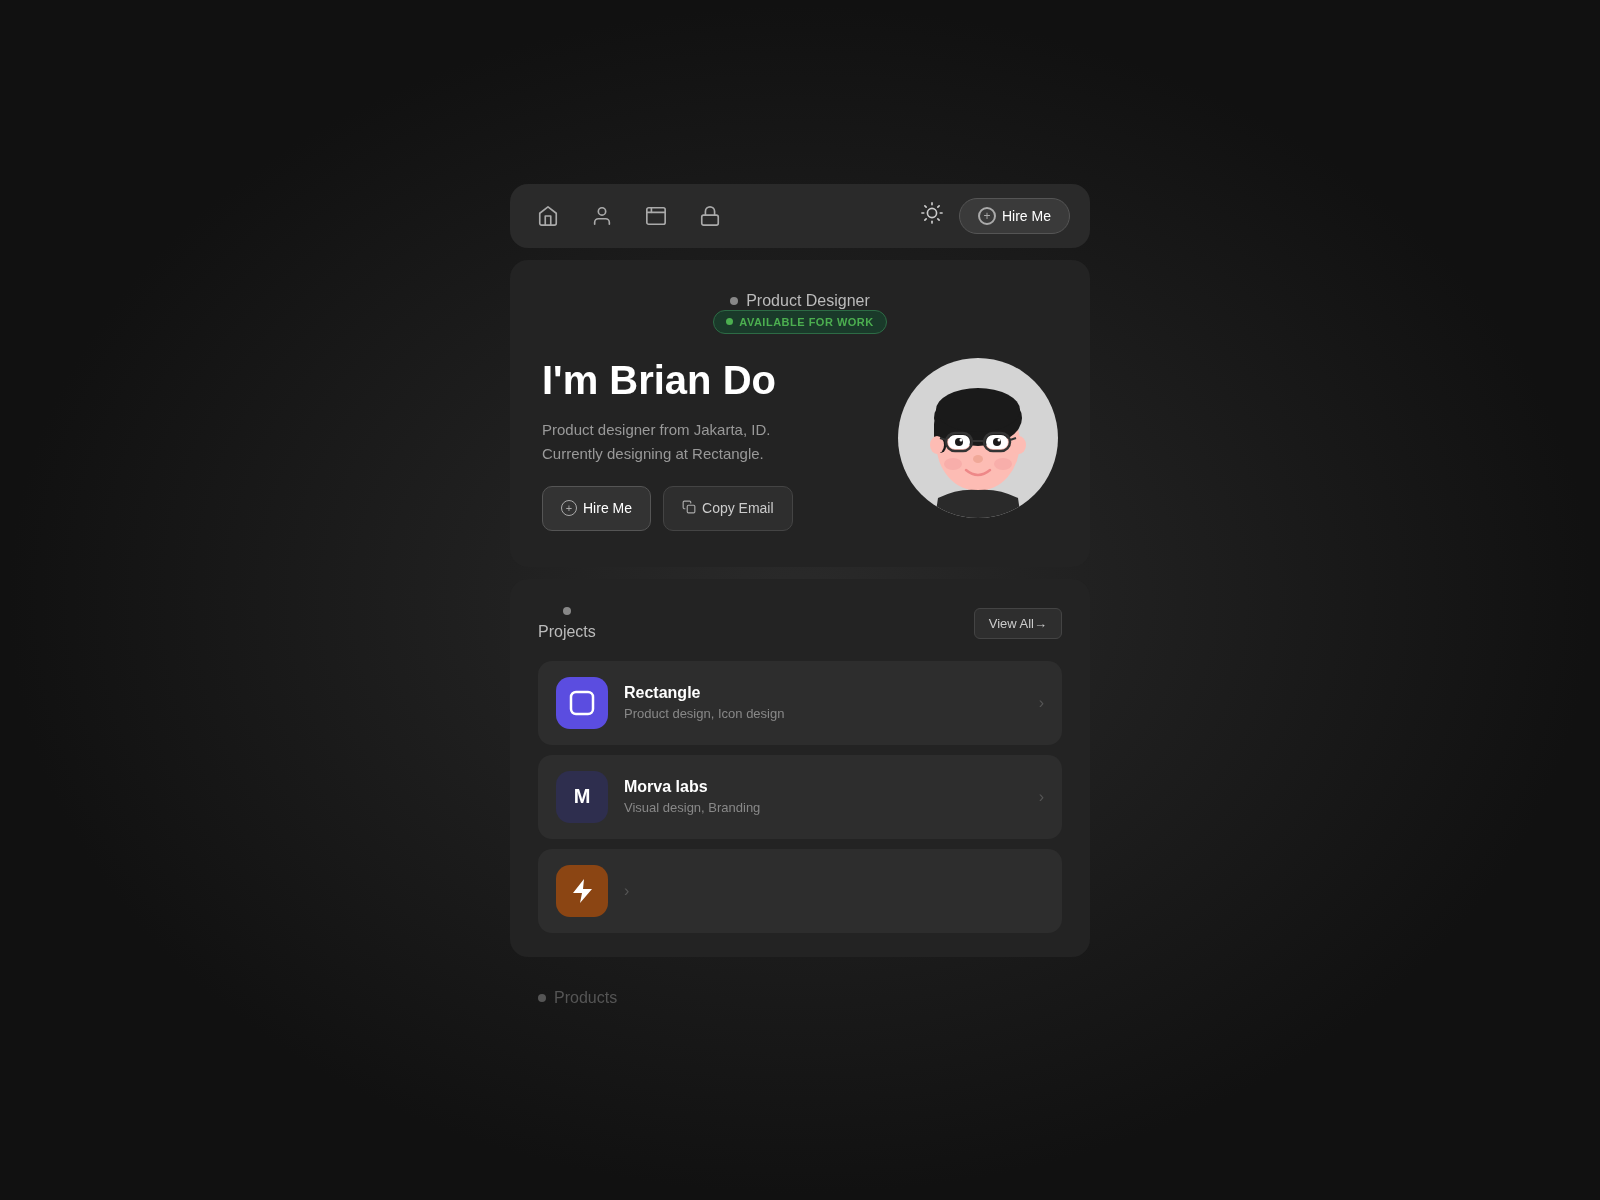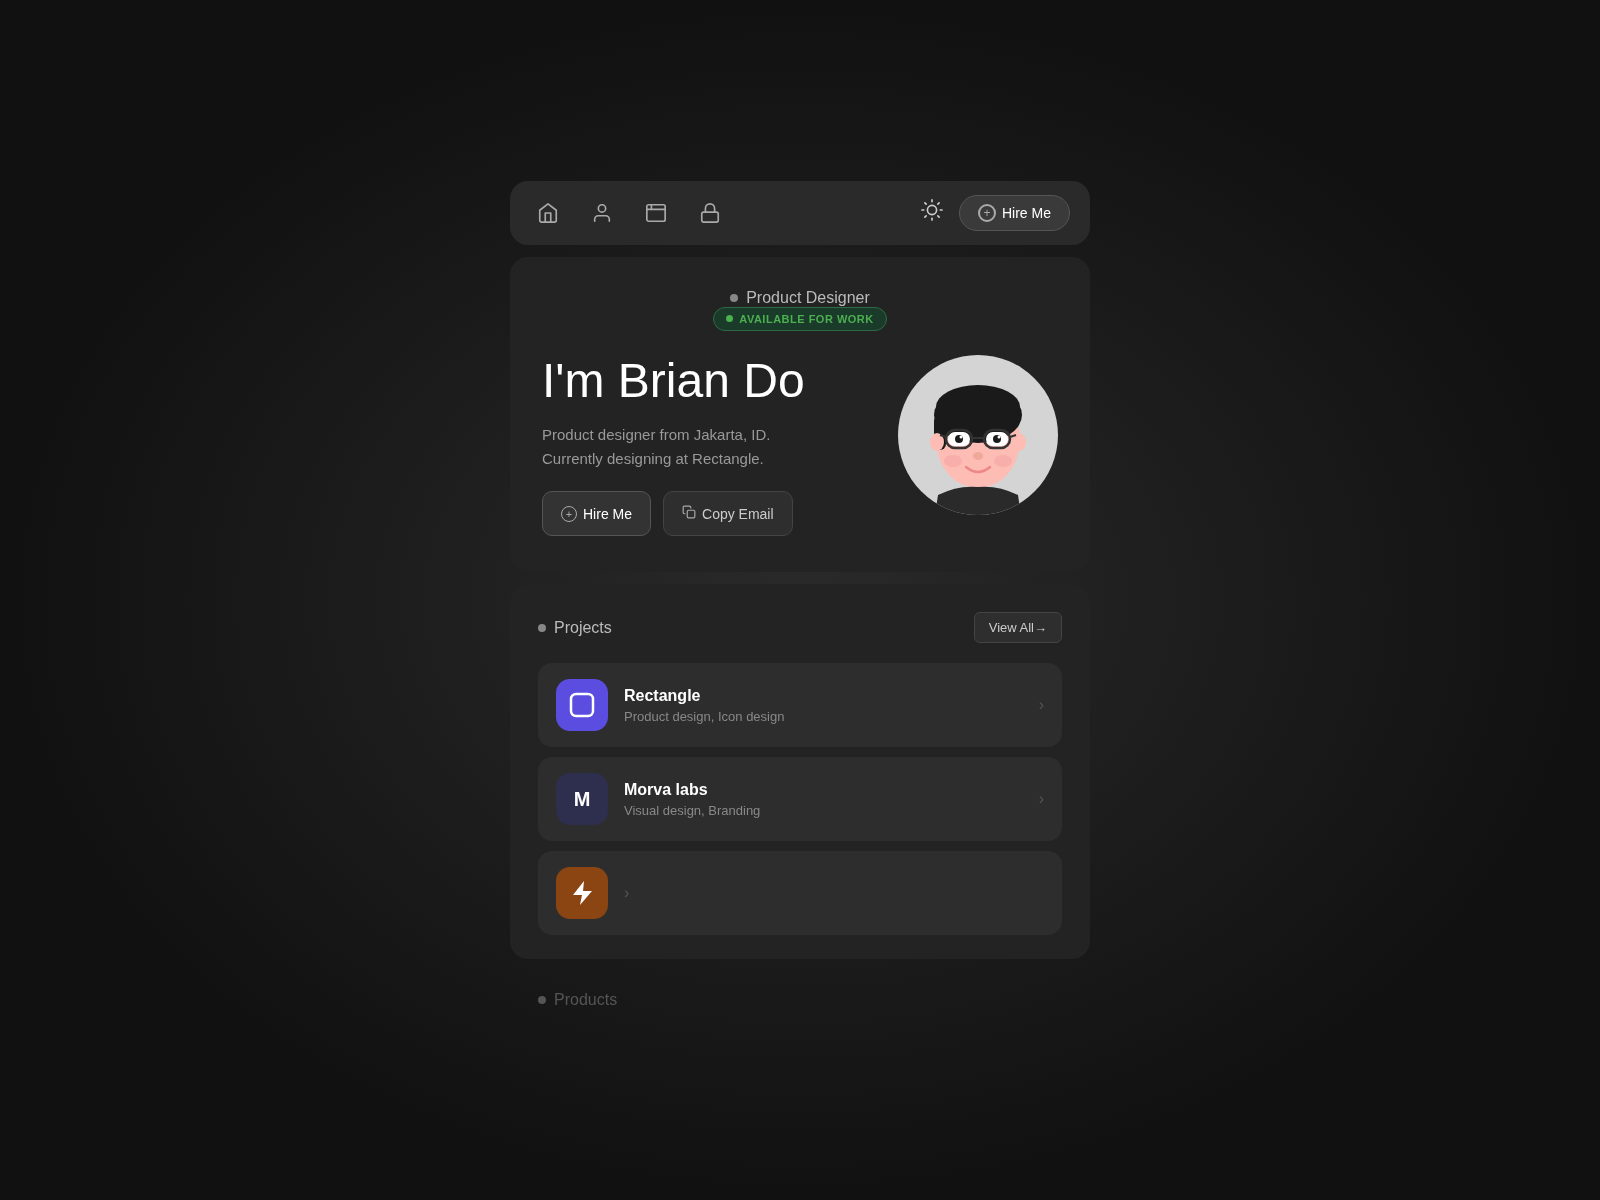--- a/index.html
+++ b/index.html
@@ -149,22 +149,22 @@
       align-items: flex-start;
       justify-content: space-between;
       gap: 20px;
     }
 
     .hero-text {
       flex: 1;
     }
 
     .hero-name {
-      font-size: 48px;
-      font-weight: 400;
+      font-size: 40px;
+      font-weight: 700;
       color: #ffffff;
       line-height: 1.1;
       margin-bottom: 16px;
     }
 
     .hero-desc {
       color: #999;
       font-size: 15px;
       line-height: 1.6;
       margin-bottom: 20px;
@@ -246,20 +246,21 @@
       justify-content: space-between;
       margin-bottom: 20px;
     }
 
     .projects-title {
       display: flex;
       align-items: center;
       gap: 8px;
       color: #bbb;
       font-size: 16px;
+      flex-direction: column;
     }
 
     .view-all-btn {
       background: #2e2e2e;
       border: 1px solid #444;
       border-radius: 6px;
       padding: 7px 14px;
       color: #ccc;
       font-size: 13px;
       font-weight: 500;

